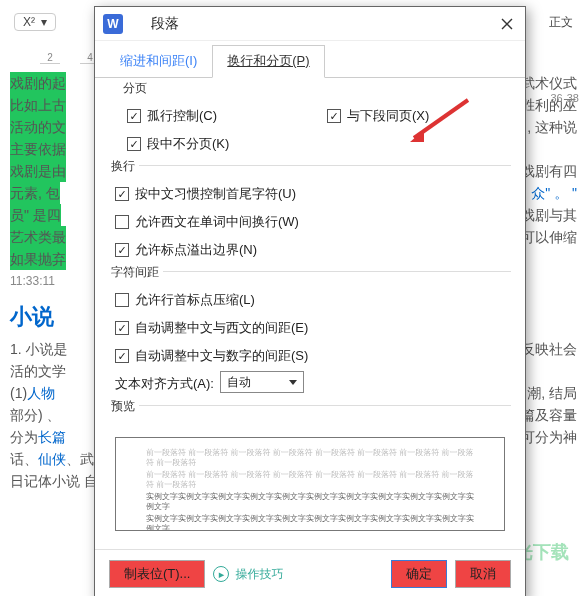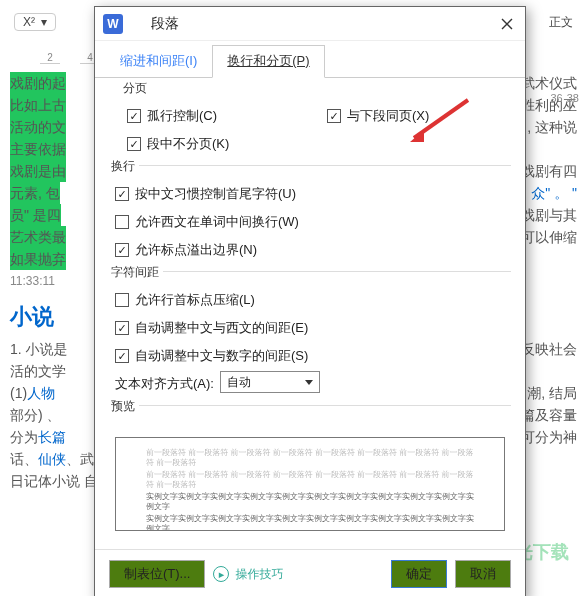--- a/index.html
+++ b/index.html
@@ -114,36 +114,36 @@
   .chk .box{
     width:14px; height:14px; border:1px solid #555; display:flex; align-items:center; justify-content:center;
     font-size:11px; line-height:1; color:#222; background:#fff;
   }
   .chk .box.checked::after{content:"✓";}
   .alignrow{
     display:flex; align-items:flex-end; gap:6px; padding:4px 6px 2px;
     font-size:13px;
   }
   .select{
-    border:1px solid #888; height:22px; width:100px; display:flex; align-items:center; justify-content:space-between; padding:0 6px; font-size:12px; background:#fff;
+    border:1px solid #888; height:22px; width:84px; display:flex; align-items:center; justify-content:space-between; padding:0 6px; font-size:12px; background:#fff;
   }
   .select .caret{width:0;height:0;border-left:4px solid transparent;border-right:4px solid transparent;border-top:5px solid #333;}
   .preview-box{
     border:1px solid #777; height:94px; margin:4px 6px 0; padding:10px 30px;
     display:flex; flex-direction:column; gap:2px;
     color:#bbb; font-size:8px; line-height:10px;
     overflow:hidden;
   }
   .footer{
     display:flex; align-items:center; gap:8px;
     padding:10px 14px 12px;
     border-top:1px solid #e0e0e0;
   }
   .btn{
-    border:1px solid #aaa; background:#4d7c0f; height:28px; padding:0 14px;
+    border:1px solid #aaa; background:#ef4444; height:28px; padding:0 14px;
     display:flex; align-items:center; font-size:13px; cursor:pointer;
   }
   .btn.primary{ border-color:#3a7bd5;}
   .tips-ico{
     width:16px;height:16px;border:1.5px solid #3a9; border-radius:50%; display:flex;align-items:center;justify-content:center;color:#3a9;font-size:11px;
   }
   .tips{ color:#3a9; display:flex; align-items:center; gap:6px; cursor:pointer;}
   .footer .spacer{flex:1}
   .arrow{
     position:absolute;

